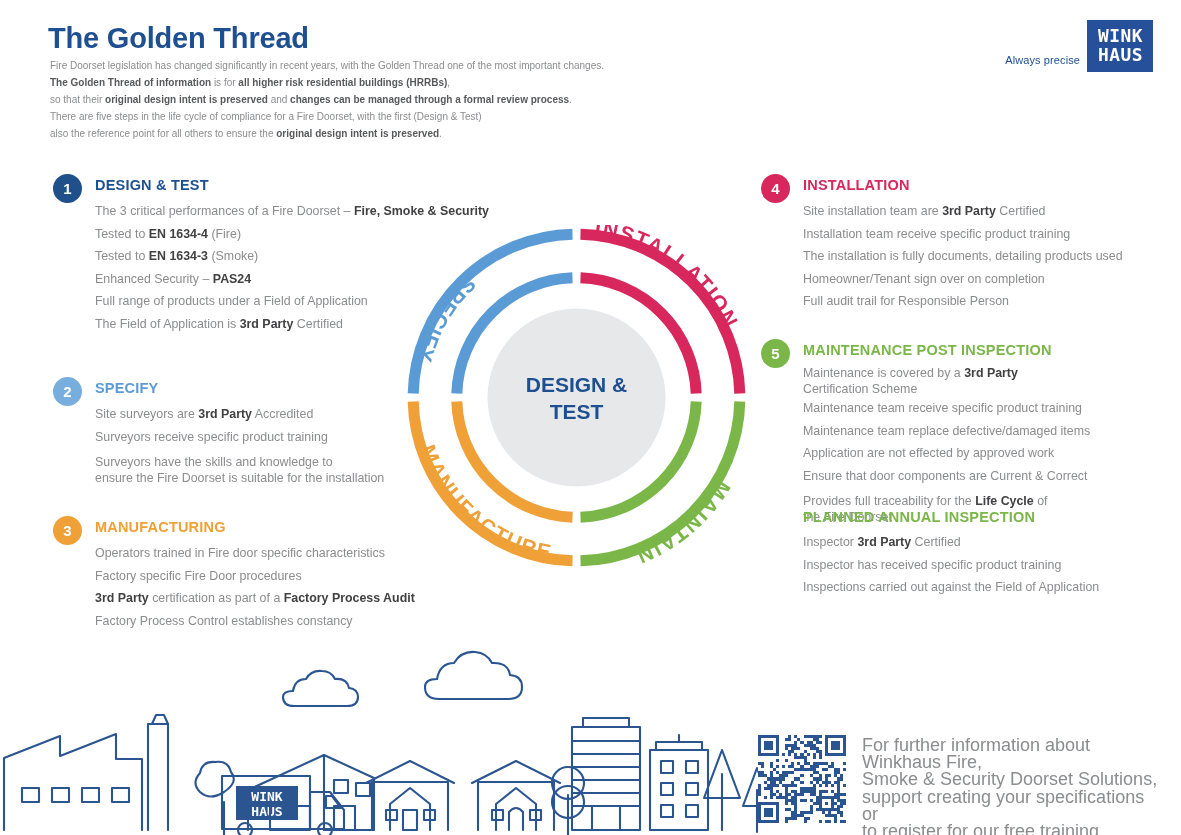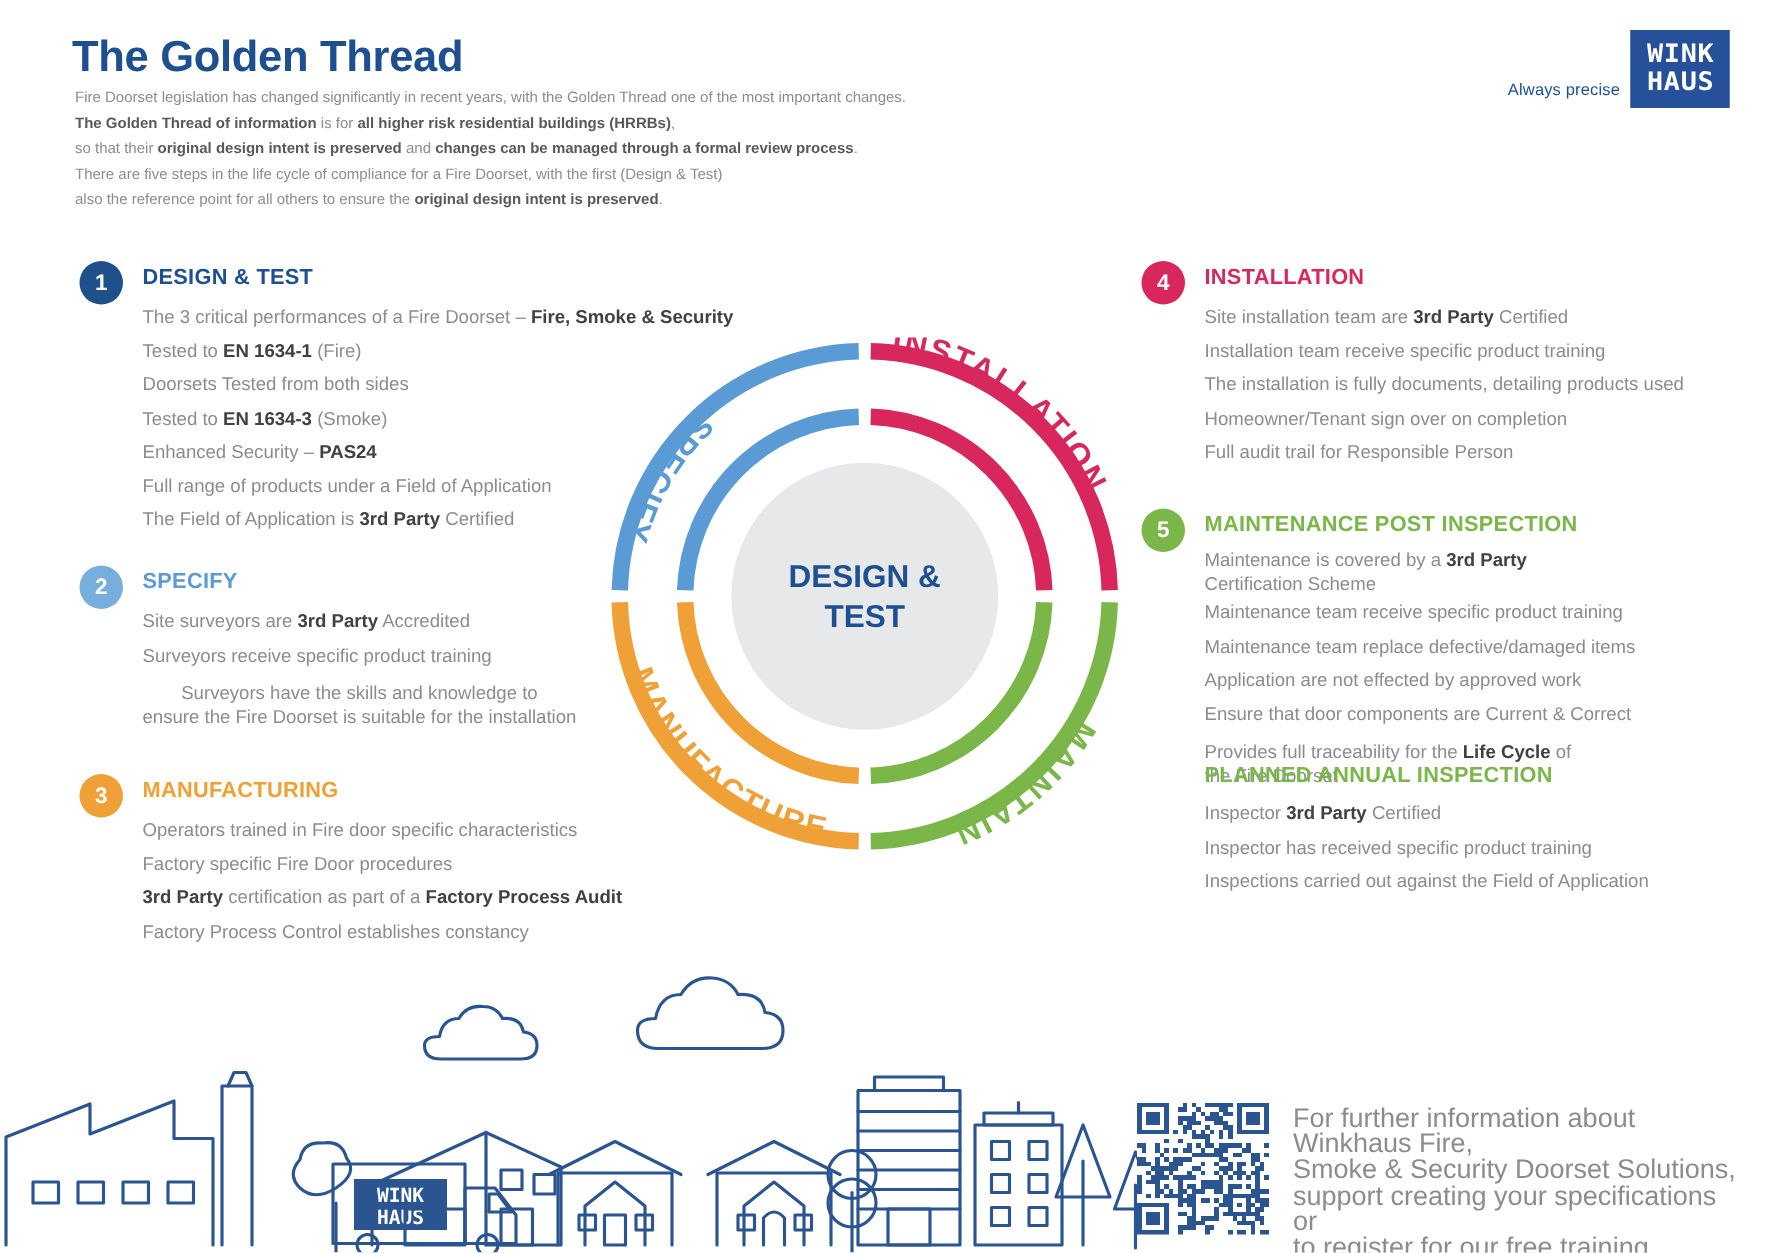--- a/index.html
+++ b/index.html
@@ -93,35 +93,34 @@
       <span>HAUS</span>
     </div>
   </div>
 
   <div id="steps-host">
       <div class="step" style="left: 53px; top: 174px;">
         <div class="badge" style="background: rgb(31, 80, 137);">1</div>
         <div class="step-head" style="color: rgb(29, 79, 145);">DESIGN &amp; TEST</div>
         <div class="lines">
           <div class="line"><span>The 3 critical performances of a Fire Doorset – </span><b>Fire, Smoke &amp; Security</b></div>
-          <div class="line"><span>Tested to </span><b>EN 1634-1</b><span> (Fire)</span></div>
-          <div class="line"><span>Doorsets Tested from both sides</span></div>
+          <div class="line"><span>Tested to </span><b>EN 1634-4</b><span> (Fire)</span></div>
           <div class="line"><span>Tested to </span><b>EN 1634-3</b><span> (Smoke)</span></div>
           <div class="line"><span>Enhanced Security – </span><b>PAS24</b></div>
           <div class="line"><span>Full range of products under a Field of Application</span></div>
           <div class="line"><span>The Field of Application is </span><b>3rd Party</b><span> Certified</span></div>
         </div>
       </div>
       <div class="step" style="left: 53px; top: 377px;">
         <div class="badge" style="background: rgb(120, 174, 222);">2</div>
         <div class="step-head" style="color: rgb(91, 155, 213);">SPECIFY</div>
         <div class="lines">
           <div class="line"><span>Site surveyors are </span><b>3rd Party</b><span> Accredited</span></div>
           <div class="line"><span>Surveyors receive specific product training</span></div>
-          <div class="line" style="line-height: 16px; margin-top: 6px; text-align: center;"><span>Surveyors have the skills and knowledge to</span></div>
+          <div class="line" style="line-height: 16px; margin-top: 6px;"><span>Surveyors have the skills and knowledge to</span></div>
           <div class="line" style="line-height: 16px;"><span>ensure the Fire Doorset is suitable for the installation</span></div>
         </div>
       </div>
       <div class="step" style="left: 53px; top: 516px;">
         <div class="badge" style="background: rgb(239, 160, 55);">3</div>
         <div class="step-head" style="color: rgb(239, 160, 55);">MANUFACTURING</div>
         <div class="lines">
           <div class="line"><span>Operators trained in Fire door specific characteristics</span></div>
           <div class="line"><span>Factory specific Fire Door procedures</span></div>
           <div class="line"><b>3rd Party</b><span> certification as part of a </span><b>Factory Process Audit</b></div>

